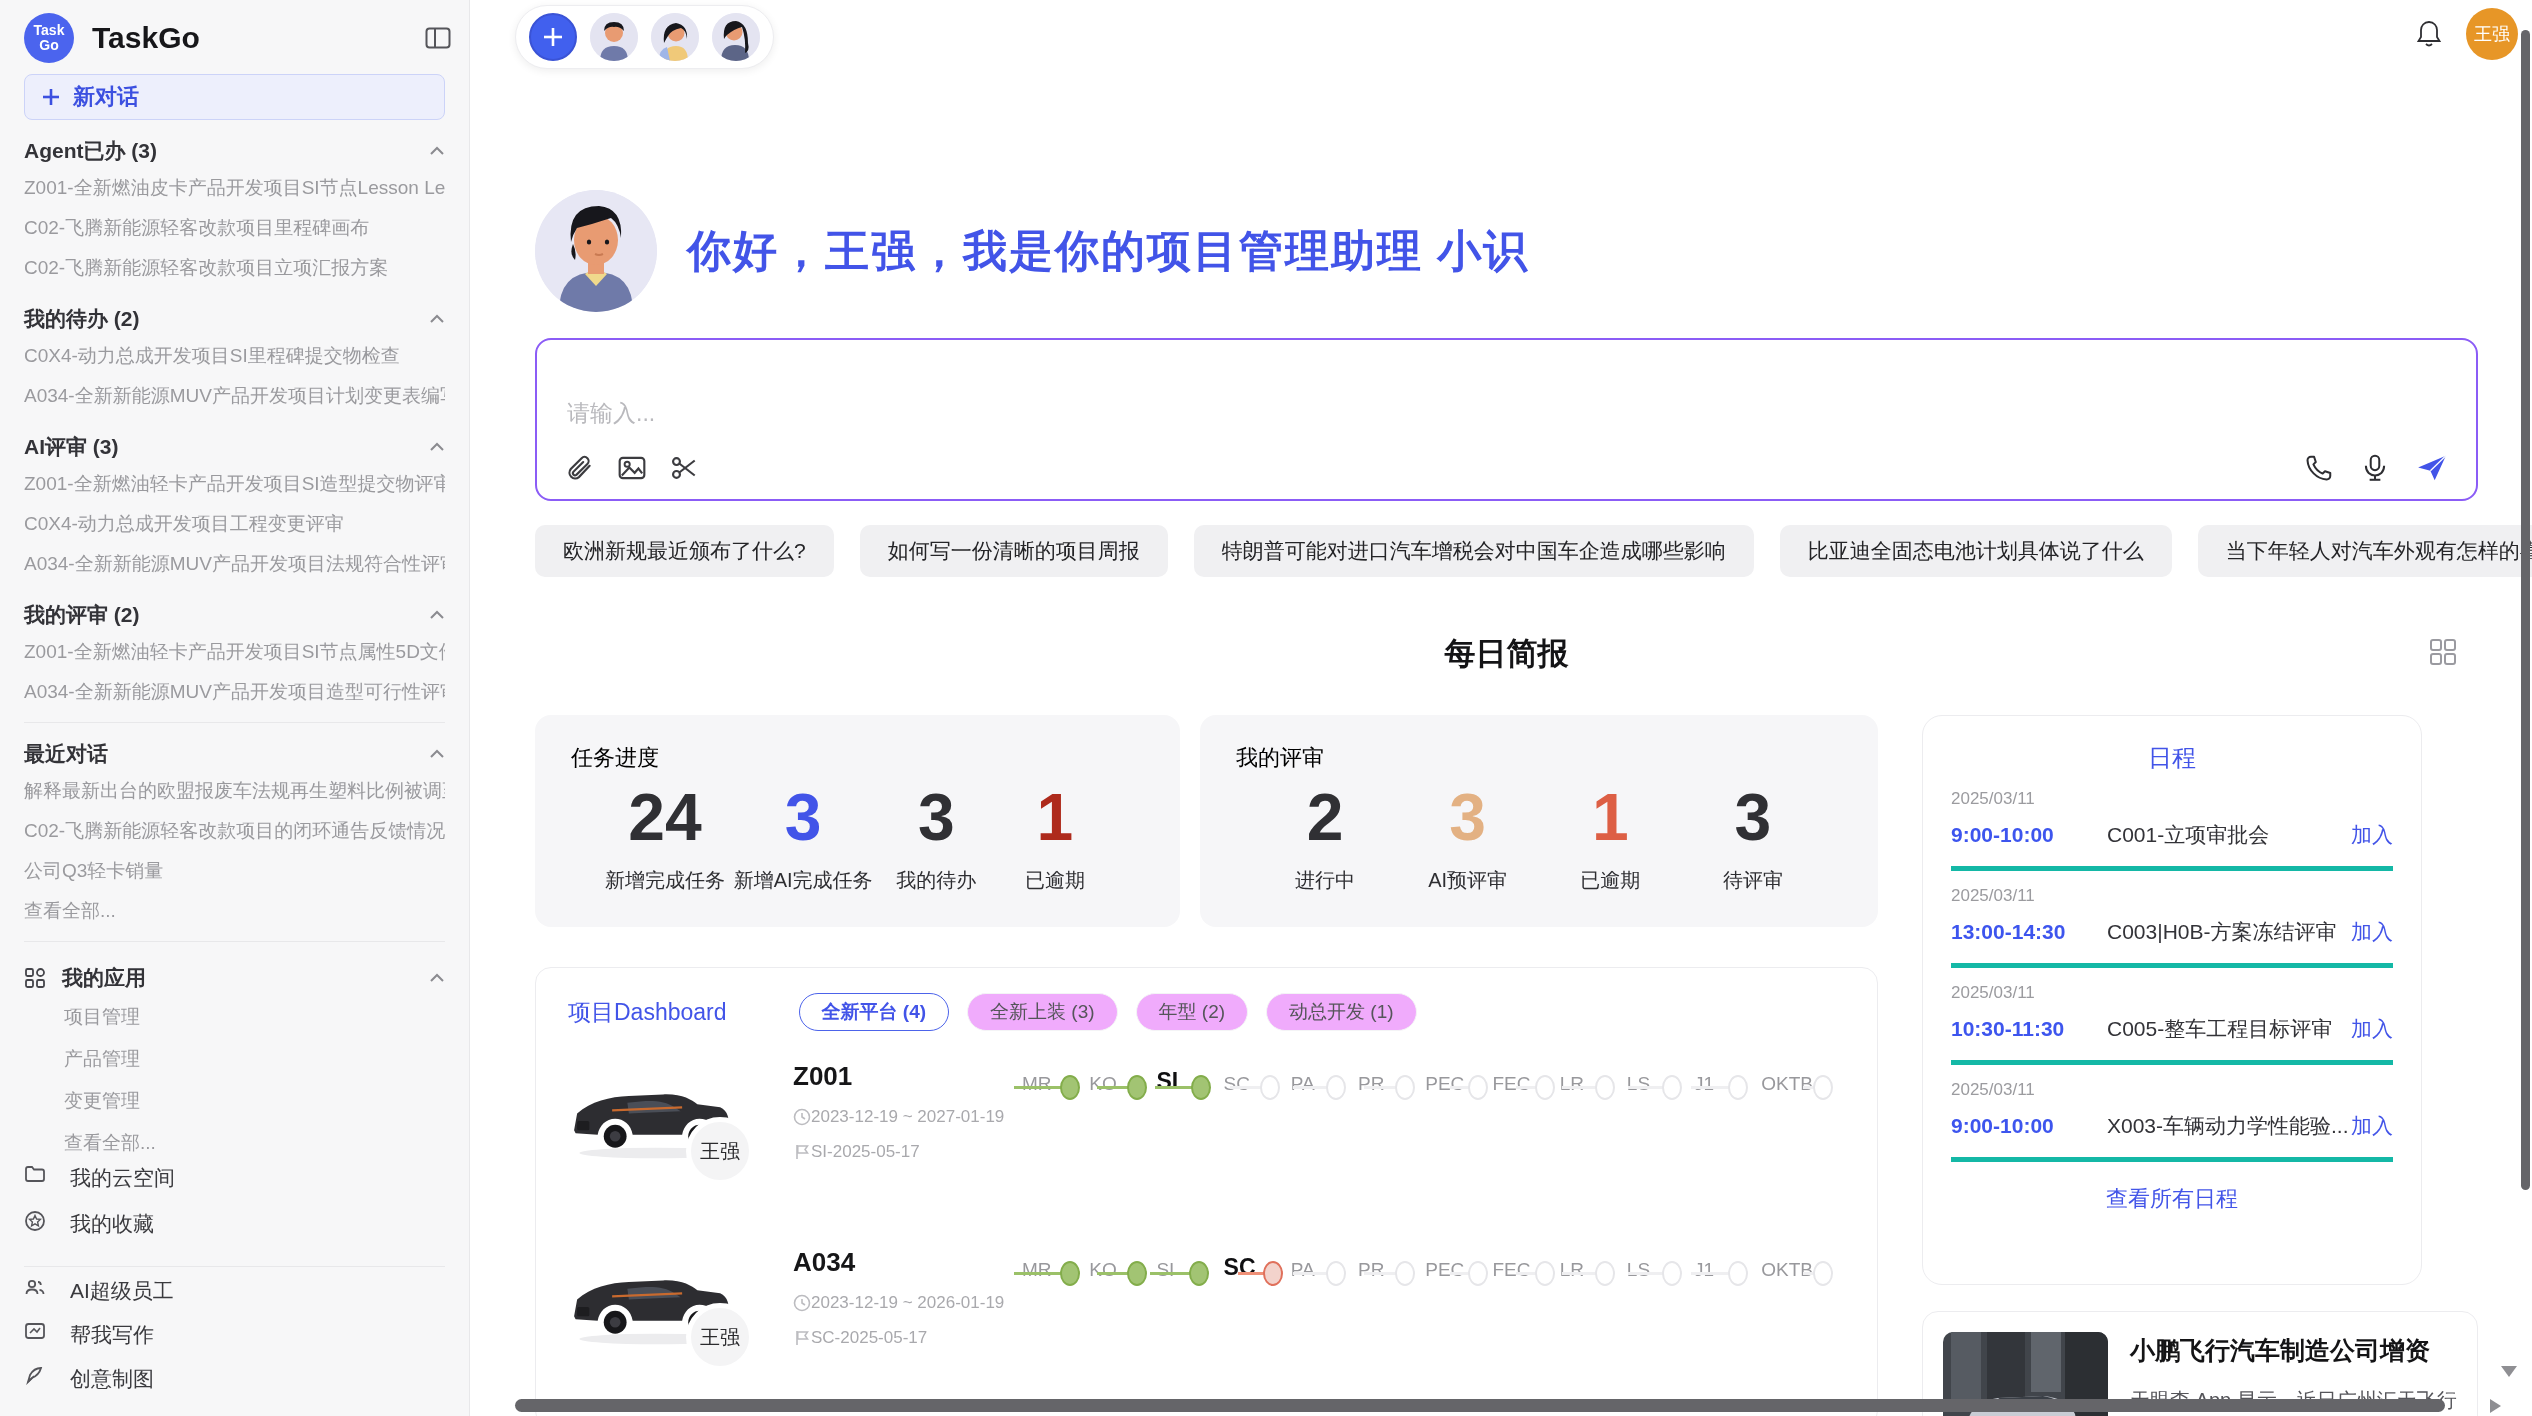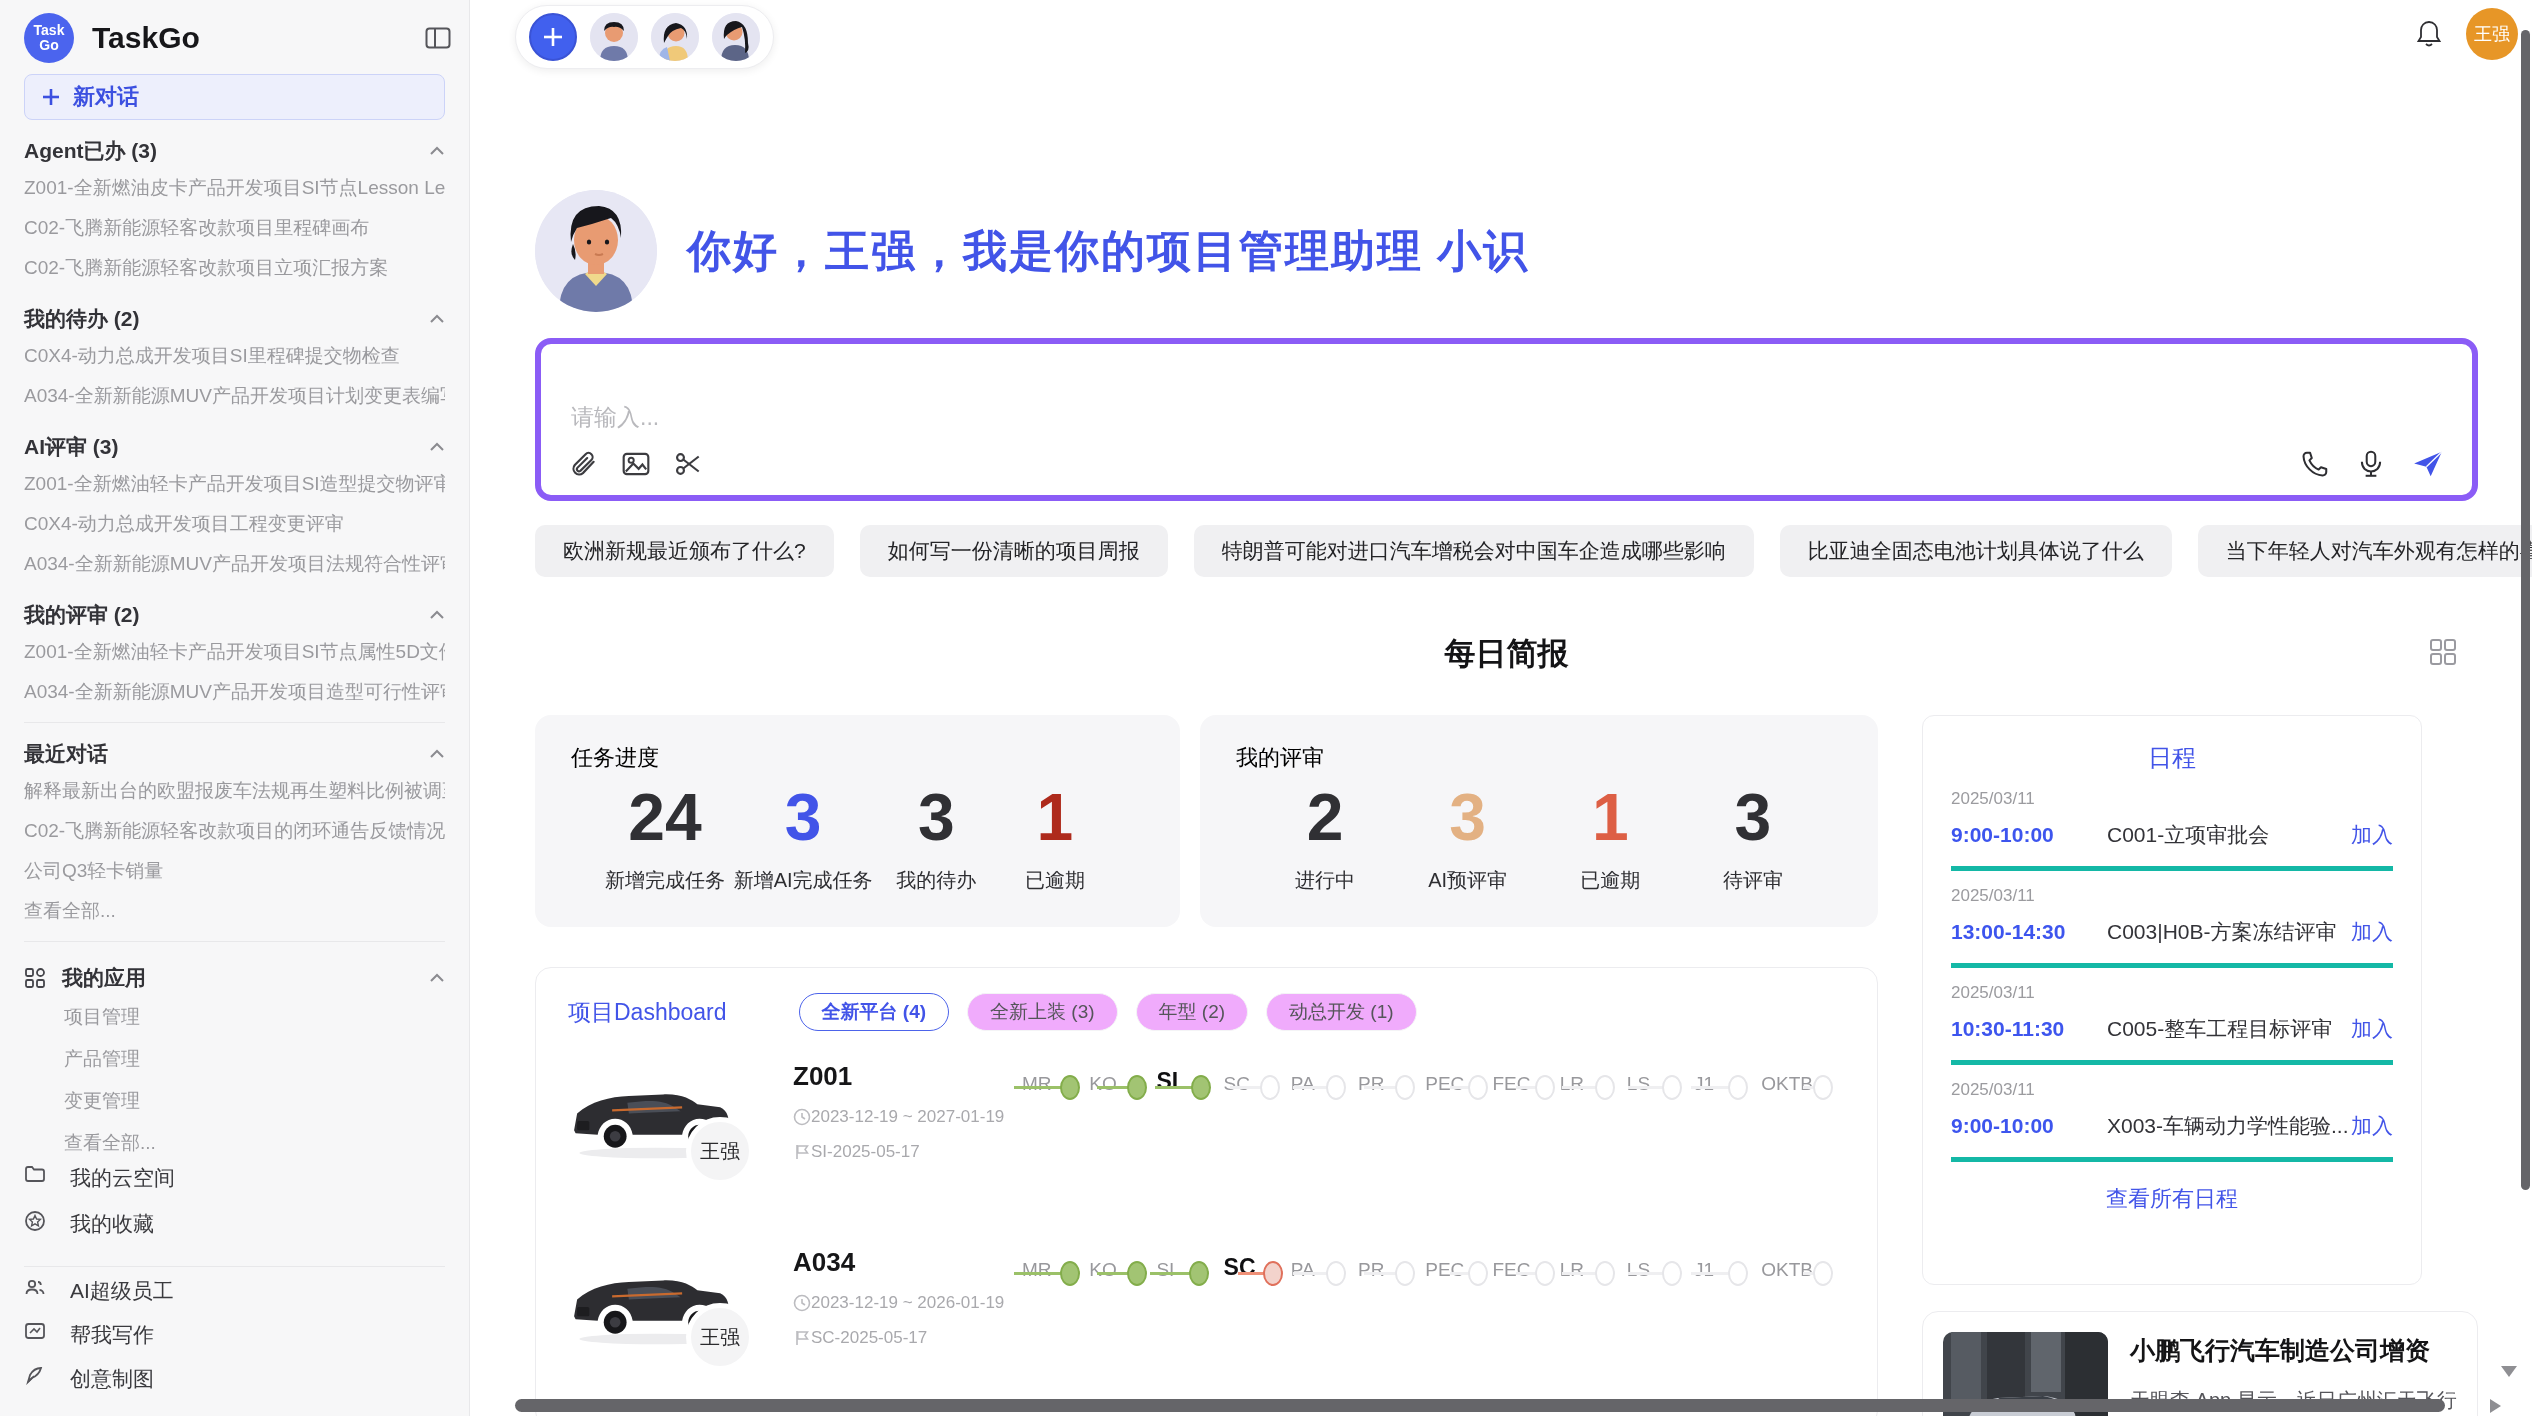--- a/index.html
+++ b/index.html
@@ -48,21 +48,21 @@
     border-radius:50%; background:#e79627; color:#fff; font-size:18px;
     display:flex; align-items:center; justify-content:center; cursor:pointer; }
 
   .content { position:absolute; left:0; top:0; width:2062px; height:1416px;
     padding:190px 54px 0 65px; }
 
   .greeting-row { display:flex; align-items:center; gap:30px; }
   .hero-avatar { width:122px; height:122px; border-radius:50%; overflow:hidden; background:#e7e7f4; flex-shrink:0; }
   .greeting-text { font-size:44px; font-weight:800; color:#4254e8; letter-spacing:2px; }
 
-  .input-card { margin-top:26px; height:163px; border:6px solid #8b5cf6; border-radius:16px;
+  .input-card { margin-top:26px; height:163px; border:2px solid #8b5cf6; border-radius:16px;
     position:relative; }
   .input-card textarea { position:absolute; left:30px; top:58px; width:1400px; height:40px;
     border:none; outline:none; resize:none; background:transparent; font-size:23px;
     font-family:inherit; color:#333; }
   .input-card textarea::placeholder { color:#b9b9bd; }
   .in-icons-left { position:absolute; left:28px; bottom:16px; display:flex; gap:22px; }
   .in-icons-right { position:absolute; right:28px; bottom:16px; display:flex; gap:26px; align-items:center; }
 
   .chips { margin-top:24px; display:flex; gap:26px; }
   .chip { background:#f0f0f2; border-radius:10px; height:52px; display:flex; align-items:center;
@@ -112,21 +112,21 @@
     display:flex; justify-content:center; }
   .dot { width:20px; height:25px; border-radius:50%; background:#fff;
     border:2px solid #e6e6e9; position:relative; z-index:2; }
   .dot.done { background:#a2c473; border-color:#83ad4b; }
   .dot.overdue { background:#f3d3cc; border-color:#e0705b; }
   .conn { position:absolute; top:11px; height:3px; left:-50%; width:100%; z-index:1; background:#efeff1; }
   .conn.green { background:#9bc168; }
   .conn.red { background:#ef9077; }
   .conn.lead { left:-38px; width:calc(50% + 38px); }
 
-  .schedule-card { width:500px; border:1px solid #ececef; border-radius:12px; height:570px;
+  .schedule-card { width:500px; border:1px solid #ececef; border-radius:20px; height:570px;
     padding:22px 28px 1px; }
   .sched-title { text-align:center; color:#4254e8; font-size:24px; margin-top:4px; }
   .sched-item { padding:15px 0 17px; border-bottom:5px solid #14b8a6; }
   .sched-item:last-of-type { border-bottom:none; }
   .sched-date { color:#9b9b9f; font-size:17px; }
   .sched-row { display:flex; align-items:center; margin-top:12px; }
   .sched-time { color:#3d55ee; font-size:21px; font-weight:700; width:150px; flex-shrink:0; }
   .sched-name { flex:1; color:#333338; font-size:21px; padding-left:6px; white-space:nowrap; overflow:hidden; }
   .join { color:#4254e8; font-size:21px; cursor:pointer; }
   .view-all { text-align:center; color:#4254e8; font-size:22px; margin-top:22px; cursor:pointer; }

